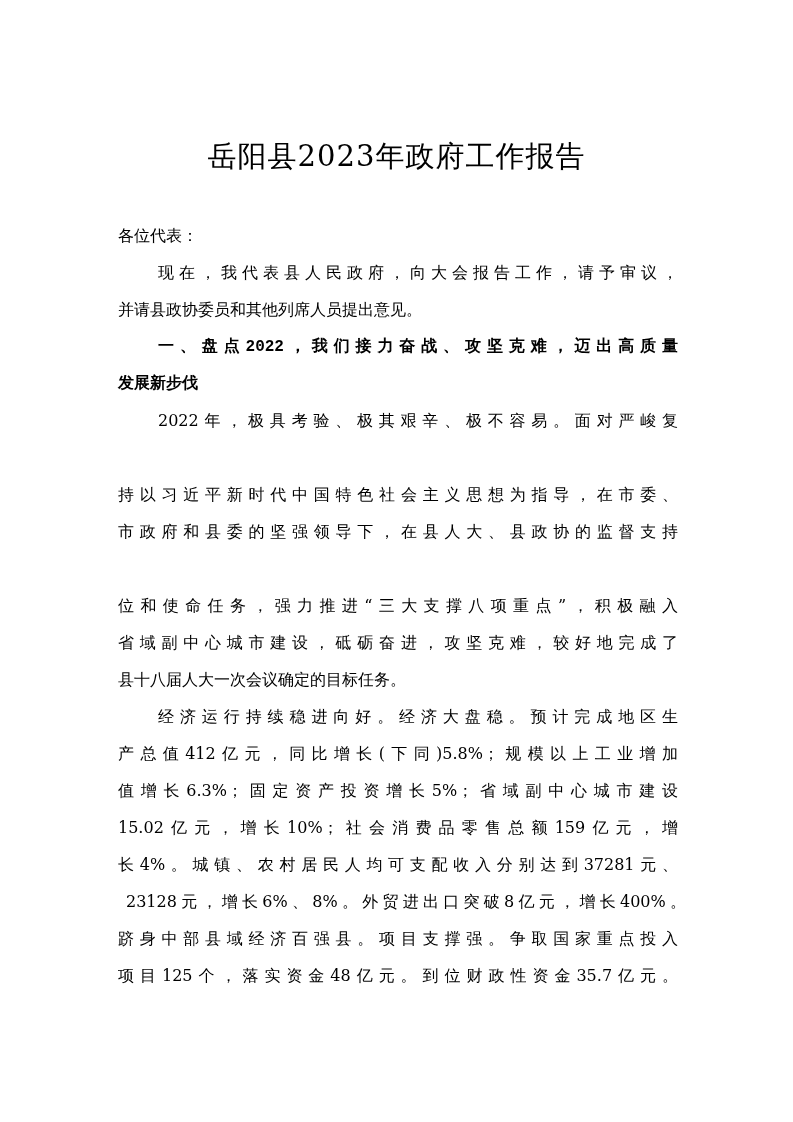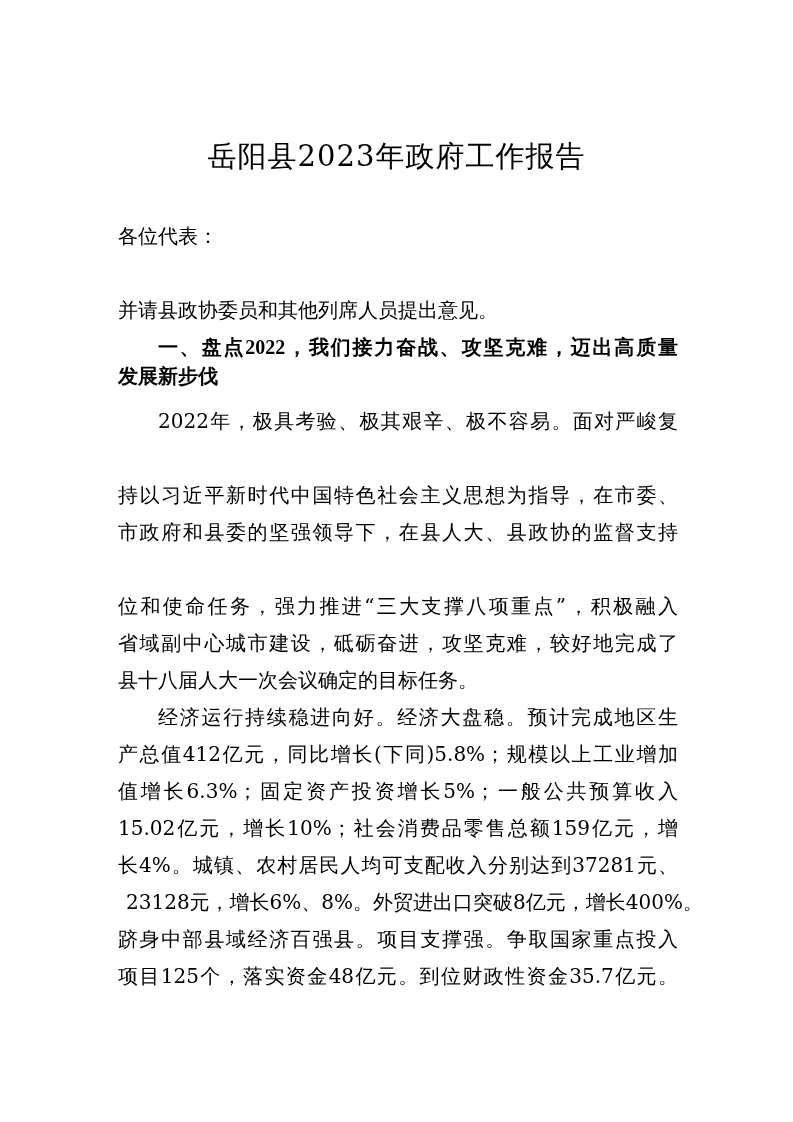--- a/index.html
+++ b/index.html
@@ -32,60 +32,61 @@
       font-size: 29px;
       line-height: 40px;
       letter-spacing: 1px;
       font-family: "DejaVu Serif", "Liberation Serif", serif;
       white-space: nowrap;
     }
     .line {
       position: absolute;
       left: 118px;
       width: 560px;
-      font-size: 20px;
+      font-size: 16px;
       line-height: 28px;
       white-space: nowrap;
       text-align: justify;
       text-align-last: justify;
       font-family: "DejaVu Serif", "Liberation Serif", serif;
     }
     .line.last {
       text-align-last: left;
     }
     .line.indent {
       left: 158px;
       width: 520px;
     }
     .line.bold {
-      font-family: Liberation Serif, serif;
+      font-family: Liberation Mono, monospace;
       font-weight: bold;
     }
   </style>
 </head>
 <body>
 
 <div class="page">
   <div class="title">岳阳县2023年政府工作报告</div>
 
   <div class="line last" style="top:222px;">各位代表：</div>
 
+  <div class="line indent" style="top:259px;">现在，我代表县人民政府，向大会报告工作，请予审议，</div>
   <div class="line last" style="top:296px;">并请县政协委员和其他列席人员提出意见。</div>
 
   <div class="line indent bold" style="top:333px;">一、盘点2022，我们接力奋战、攻坚克难，迈出高质量</div>
-  <div class="line bold last" style="top:362px;">发展新步伐</div>
+  <div class="line bold last" style="top:370px;">发展新步伐</div>
 
   <div class="line indent" style="top:407px;">2022年，极具考验、极其艰辛、极不容易。面对严峻复</div>
   <div class="line" style="top:481px;">持以习近平新时代中国特色社会主义思想为指导，在市委、</div>
   <div class="line" style="top:518px;">市政府和县委的坚强领导下，在县人大、县政协的监督支持</div>
   <div class="line" style="top:629px;">省域副中心城市建设，砥砺奋进，攻坚克难，较好地完成了</div>
   <div class="line" style="top:592px;">位和使命任务，强力推进“三大支撑八项重点”，积极融入</div>
   <div class="line last" style="top:666px;">县十八届人大一次会议确定的目标任务。</div>
 
   <div class="line indent" style="top:703px;">经济运行持续稳进向好。经济大盘稳。预计完成地区生</div>
   <div class="line" style="top:740px;">产总值412亿元，同比增长(下同)5.8%；规模以上工业增加</div>
-  <div class="line" style="top:777px;">值增长6.3%；固定资产投资增长5%；一般公共预算收入</div>
+  <div class="line" style="top:777px;">值增长6.3%；固定资产投资增长5%；省域副中心城市建设</div>
   <div class="line" style="top:814px;">15.02亿元，增长10%；社会消费品零售总额159亿元，增</div>
   <div class="line" style="top:851px;">长4%。城镇、农村居民人均可支配收入分别达到37281元、</div>
   <div class="line" style="top:888px;margin-left:8px;">23128元，增长6%、8%。外贸进出口突破8亿元，增长400%。</div>
   <div class="line" style="top:925px;">跻身中部县域经济百强县。项目支撑强。争取国家重点投入</div>
   <div class="line" style="top:962px;">项目125个，落实资金48亿元。到位财政性资金35.7亿元。</div>
 </div>
 
 </body></html>

